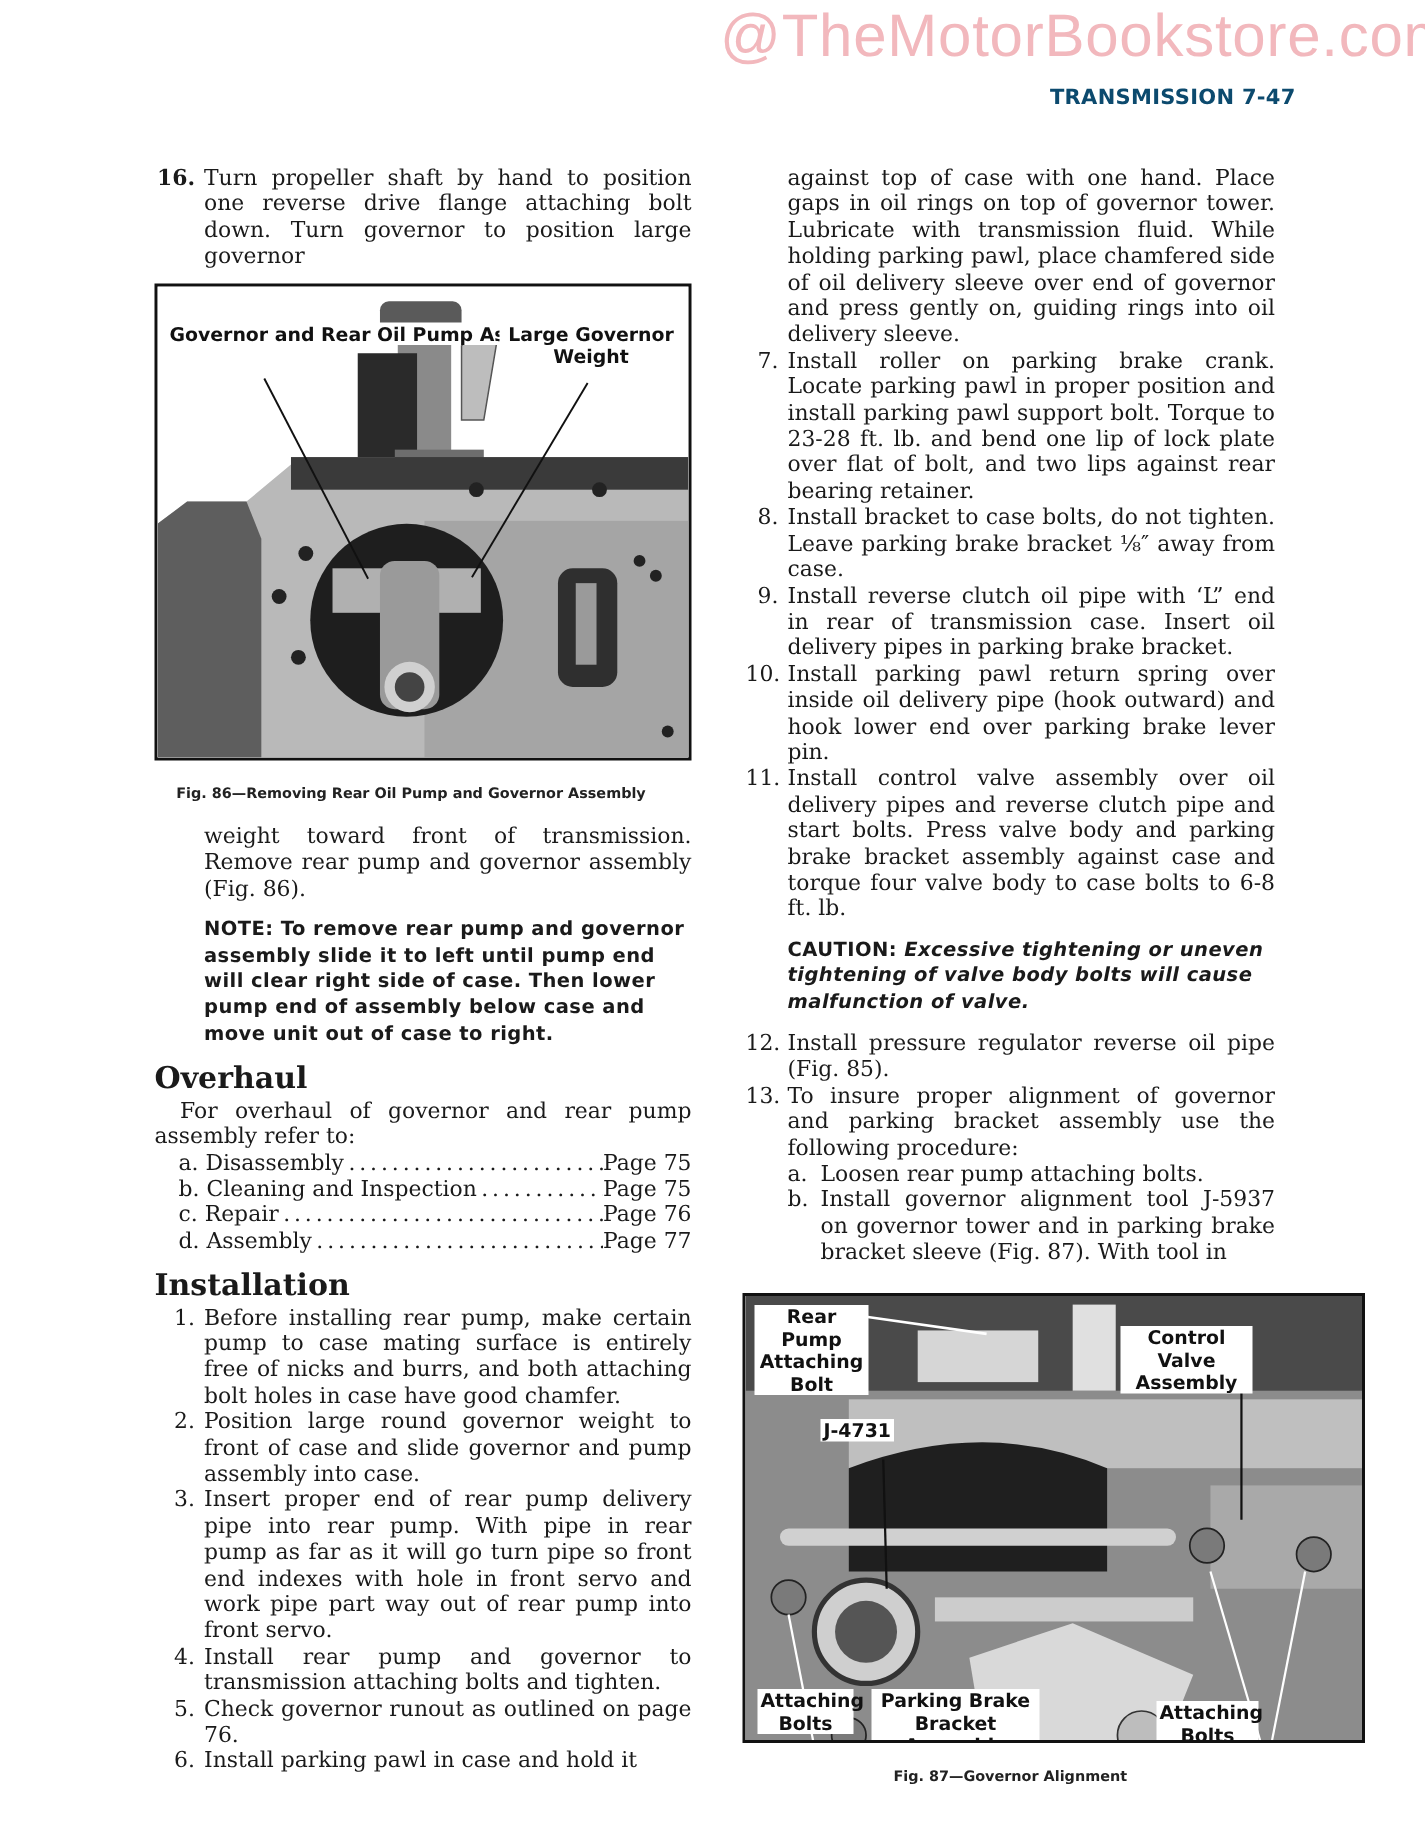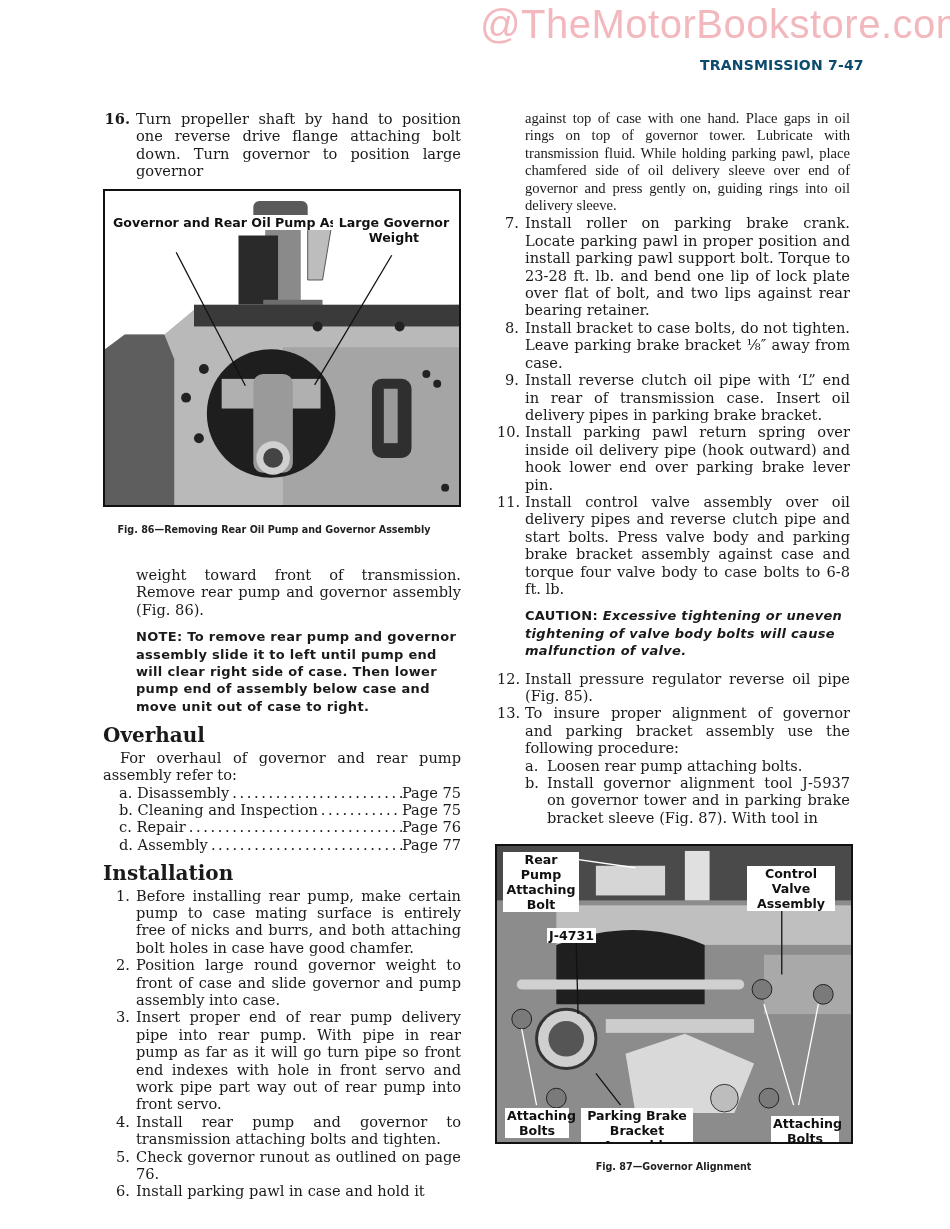--- a/index.html
+++ b/index.html
@@ -11,21 +11,21 @@
                   font-weight:bold; font-size:14px; color:#0c4a6e; letter-spacing:0.2px; }
   .col { position:absolute; font-size:14.6px; line-height:17.4px; }
   .col-left { left:103px; top:110px; width:358px; }
   .col-right { left:497px; top:110px; width:353px; }
   .step { display:flex; text-align:justify; }
   .step .num { width:33px; flex:none; text-align:right; padding-right:6px; box-sizing:border-box; font-weight:bold; }
   .step .num.plain { font-weight:normal; }
   .step .txt { flex:1; }
   .figure { position:relative; border:2px solid #111; box-sizing:border-box; overflow:hidden; }
   .fig86 { width:358px; height:318px; margin-top:9px; margin-left:0; }
-  .fig87 { width:358px; height:300px; margin-top:18px; margin-left:-2px; }
+  .fig87 { width:415px; height:300px; margin-top:18px; margin-left:-2px; }
   .photo { position:absolute; inset:0; }
   .callout { position:absolute; font-family:"DejaVu Sans", sans-serif; font-weight:bold; font-size:12.6px;
              line-height:15px; text-align:center; color:#111; background:#fff; padding:0 2px; }
   .caption { font-family:"DejaVu Sans", sans-serif; font-weight:bold; font-size:9.6px; text-align:center; color:#222; }
   .note { font-family:"DejaVu Sans", sans-serif; font-weight:bold; font-size:13px; line-height:17.4px; letter-spacing:0.3px; }
   .note .em { font-style:italic; }
   .heading { font-weight:bold; font-size:20px; margin-top:12px; }
   .para { text-align:justify; }
   .toc-row { display:flex; padding-left:16px; white-space:nowrap; }
   .toc-row .lab { flex:none; }
@@ -80,21 +80,21 @@
       <circle cx="344" cy="300" r="4" fill="#222"></circle>
 
       <line x1="72" y1="62" x2="142" y2="197" stroke="#111" stroke-width="1.3"></line>
       <line x1="290" y1="65" x2="212" y2="196" stroke="#111" stroke-width="1.3"></line>
     </svg>
     <div class="callout" style="left:6px; top:24px;">Governor and Rear Oil Pump Assembly</div>
     <div class="callout" style="right:4px; top:24px; width:118px;">Large Governor Weight</div>
   </div>
   <div class="caption" style="margin-top:14px; margin-left:-16px;">Fig. 86—Removing Rear Oil Pump and Governor Assembly</div>
 
-  <div class="para" style="margin-top:28px; padding-left:33px;">weight toward front of transmission. Remove rear pump and governor assembly (Fig. 86).</div>
+  <div class="para" style="margin-top:11px; padding-left:33px;">weight toward front of transmission. Remove rear pump and governor assembly (Fig. 86).</div>
 
   <div class="note" style="margin-top:10px; padding-left:33px;">
     <span>NOTE:</span>
     <span>To remove rear pump and governor assembly slide it to left until pump end will clear right side of case. Then lower pump end of assembly below case and move unit out of case to right.</span>
   </div>
 
   <div class="heading" style="margin-top:12px;">Overhaul</div>
   <div class="para" style="margin-top:4px; text-indent:17px;">For overhaul of governor and rear pump assembly refer to:</div>
   <div>
     <div class="toc-row">
@@ -142,21 +142,21 @@
         <span class="txt">Check governor runout as outlined on page 76.</span>
       </div>
     <div class="step">
         <span class="num plain">6.</span>
         <span class="txt">Install parking pawl in case and hold it</span>
       </div>
   </div>
 </div>
 
 <div class="col col-right">
-  <div class="para" style="padding-left:28px;font-family:Liberation Serif, serif;">against top of case with one hand. Place gaps in oil rings on top of governor tower. Lubricate with transmission fluid. While holding parking pawl, place chamfered side of oil delivery sleeve over end of governor and press gently on, guiding rings into oil delivery sleeve.</div>
+  <div class="para" style="padding-left:28px;">against top of case with one hand. Place gaps in oil rings on top of governor tower. Lubricate with transmission fluid. While holding parking pawl, place chamfered side of oil delivery sleeve over end of governor and press gently on, guiding rings into oil delivery sleeve.</div>
   <div>
     <div class="step">
         <span class="num plain" style="width:28px;">7.</span>
         <span class="txt">Install roller on parking brake crank. Locate parking pawl in proper position and install parking pawl support bolt. Torque to 23-28 ft. lb. and bend one lip of lock plate over flat of bolt, and two lips against rear bearing retainer.</span>
       </div>
     <div class="step">
         <span class="num plain" style="width:28px;">8.</span>
         <span class="txt">Install bracket to case bolts, do not tighten. Leave parking brake bracket ⅛″ away from case.</span>
       </div>
     <div class="step">

